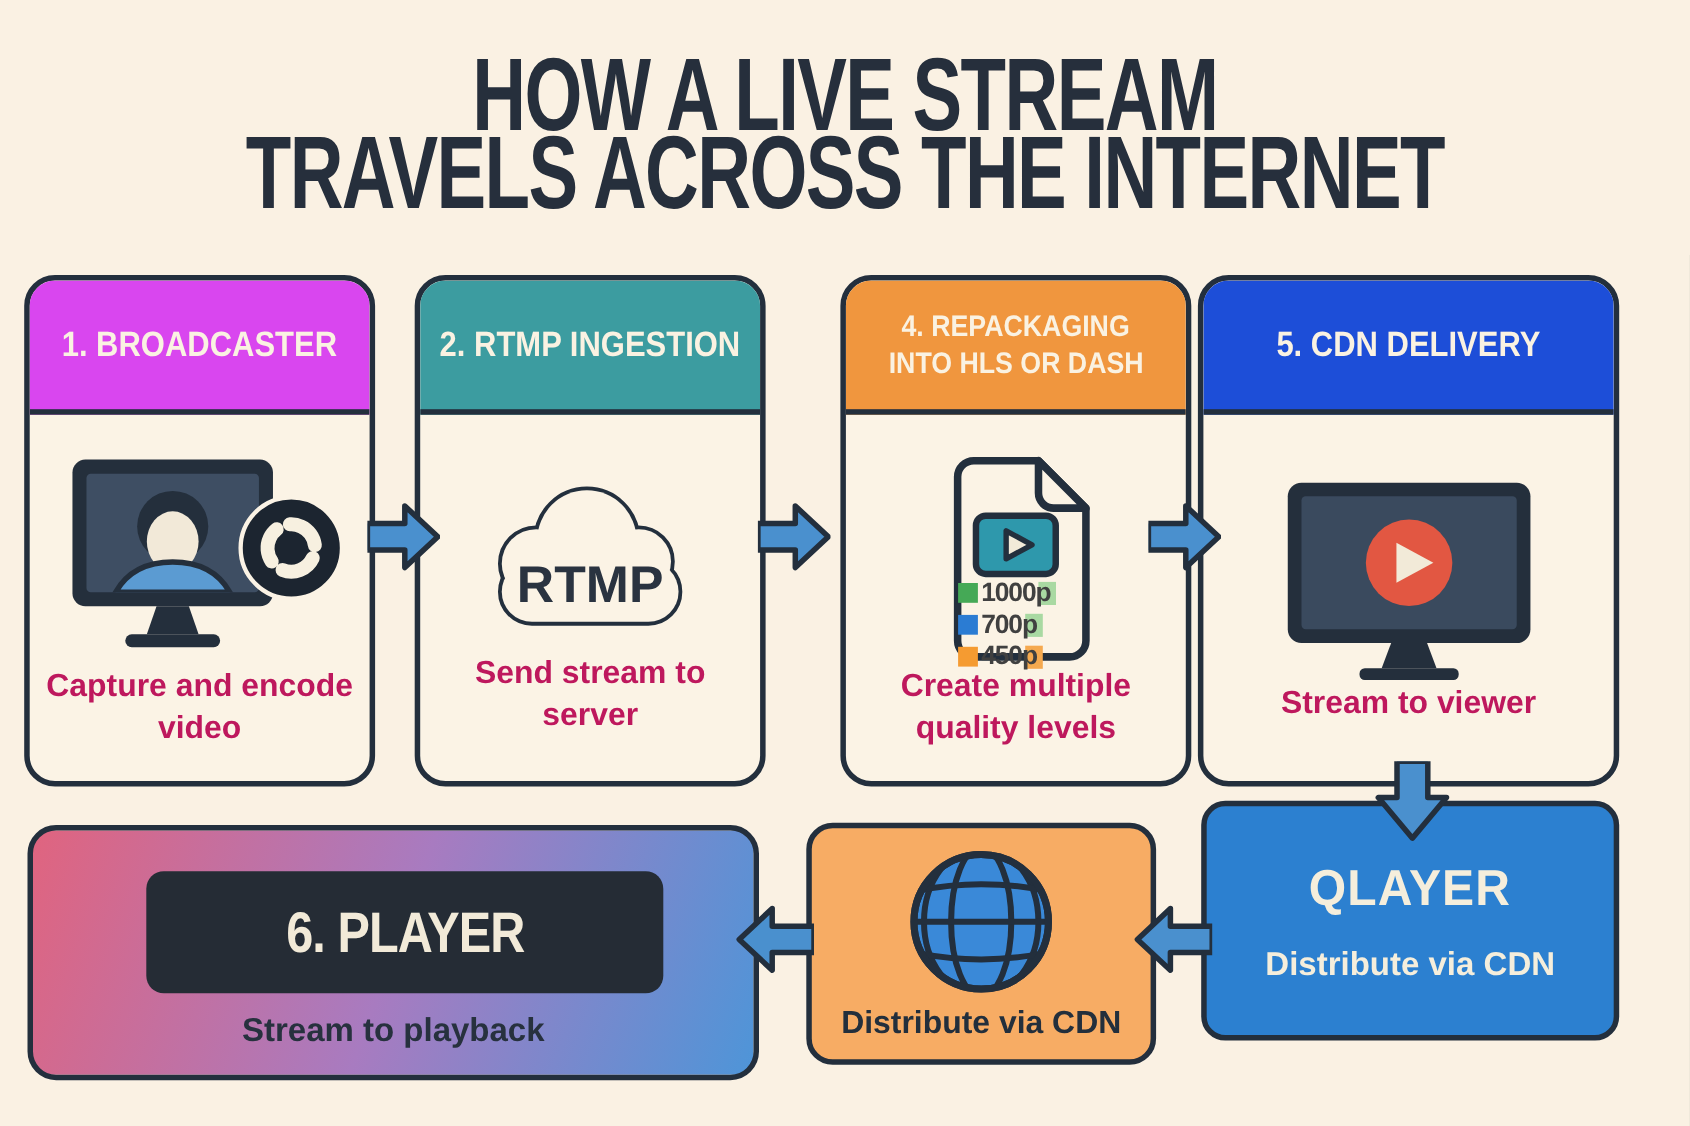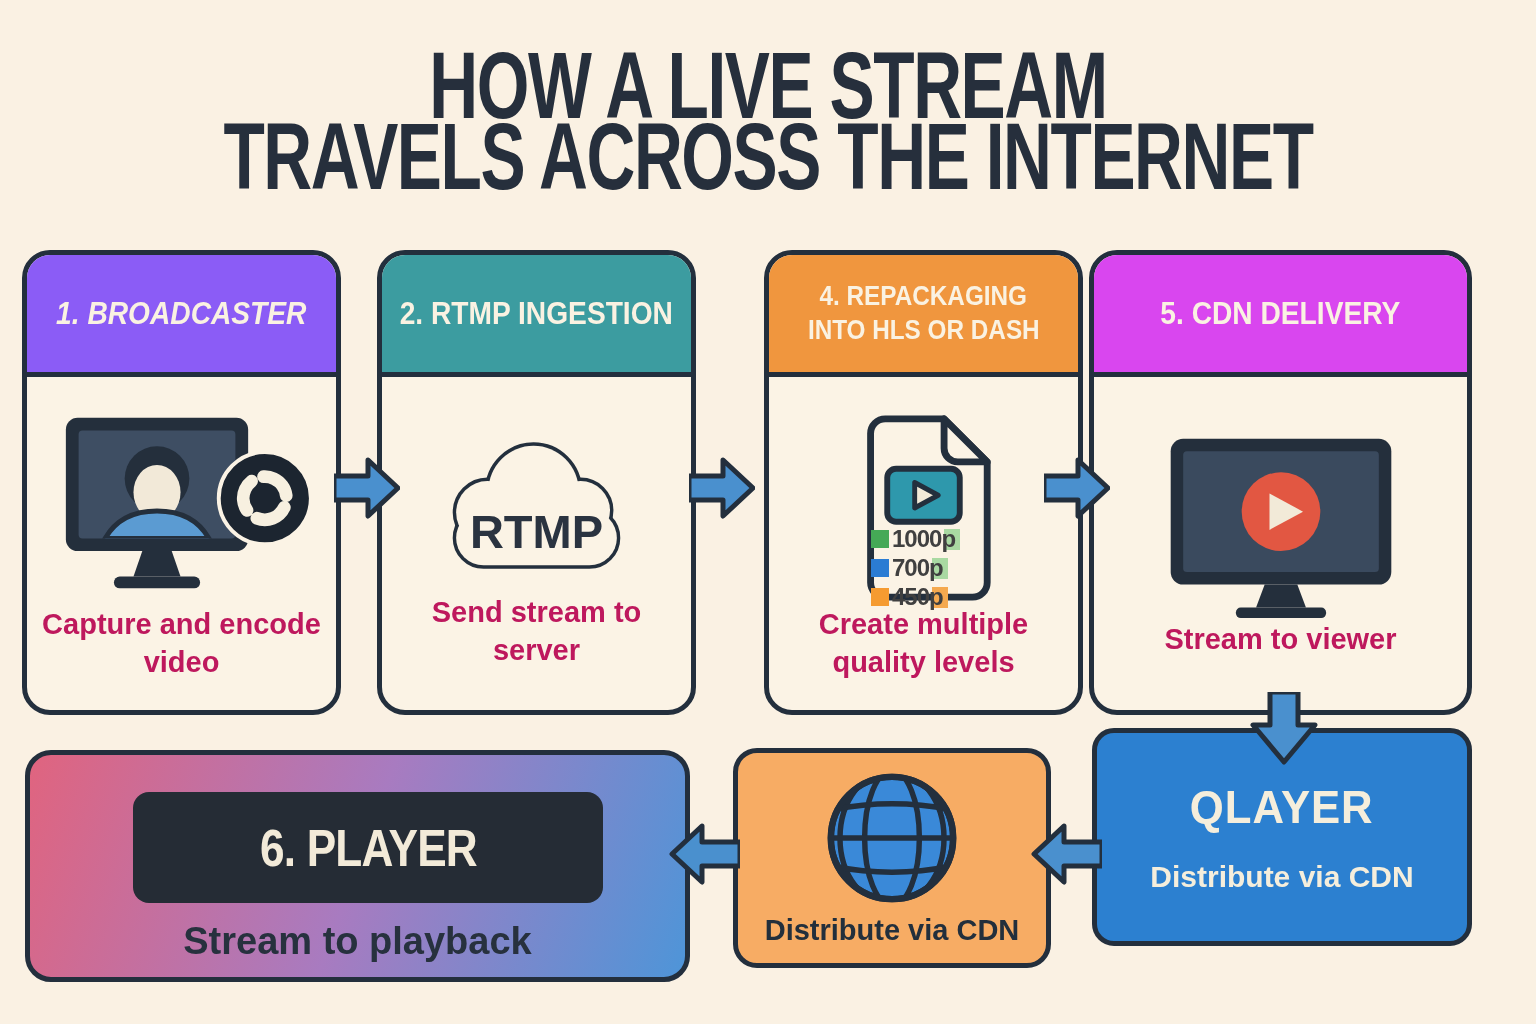--- a/index.html
+++ b/index.html
@@ -38,21 +38,21 @@
   .q-label{font-size:24px;font-weight:800;color:#404040;letter-spacing:-1px;position:relative;z-index:1;line-height:1;}
   .q-hl{width:16px;height:21px;margin-left:-11px;position:relative;z-index:0;}
   
   .player-card{position:absolute;left:25px;top:750px;width:665px;height:232px;box-sizing:border-box;
     border:5px solid #232F3D;border-radius:26px;
     background:linear-gradient(110deg,#E0647F 0%,#A87BC0 50%,#4E95D8 100%);}
   .player-box{position:absolute;left:103px;top:37px;width:470px;height:111px;background:#252C35;
     border-radius:16px;display:flex;align-items:center;justify-content:center;}
   .player-box .txt{color:#F2EAD8;font-size:52px;font-weight:800;transform:scaleX(.85);white-space:nowrap;letter-spacing:-1px;}
   .player-caption{position:absolute;left:0;right:0;top:165px;text-align:center;
-    font-size:38px;font-weight:700;color:#27313E;}
+    font-size:30px;font-weight:700;color:#27313E;}
   .cdn-card{position:absolute;left:733px;top:748px;width:318px;height:220px;box-sizing:border-box;
     background:#F7AC64;border:5px solid #232F3D;border-radius:24px;
     display:flex;flex-direction:column;align-items:center;justify-content:space-between;
     padding:12px 0 16px;}
   .cdn-caption{font-size:29px;font-weight:700;color:#232F3C;}
   .distribute-card{position:absolute;left:1092px;top:728px;width:380px;height:218px;box-sizing:border-box;
     background:#2C80D0;border:5px solid #232F3D;border-radius:22px;
     display:flex;flex-direction:column;align-items:center;justify-content:center;gap:26px;}
   .brand{color:#F5EEDC;font-size:46px;font-weight:800;letter-spacing:1px;transform:scaleX(.95);white-space:nowrap;}
   .distribute-caption{color:#F5EEDC;font-size:30px;font-weight:700;}
@@ -61,21 +61,21 @@
 <body>
 
 <div class="stage">
 
   <div class="title">
     <span class="line">HOW A LIVE STREAM</span>
     <span class="line">TRAVELS ACROSS THE INTERNET</span>
   </div>
 
   <div class="step-card" style="left:22px;width:319px;">
-    <div class="step-header" title="1. BROADCASTER" style="background: #8b5cf6; font-style: italic;">
+    <div class="step-header" title="1. BROADCASTER" style="background: #d946ef;">
       <span class="h1line">1. BROADCASTER</span>
     </div>
     <div class="step-body">
       <svg width="260" height="196" viewBox="0 0 265 200">
         <defs>
             <clipPath id="scr1">
               <rect x="27" y="21" width="160" height="110" rx="4"></rect>
             </clipPath>
           </defs>
         <rect x="14" y="8" width="186" height="136" rx="12" fill="#242F3C"></rect>
@@ -150,21 +150,21 @@
             <span class="q-label">450p</span>
             <span class="q-hl" style="background: rgb(245, 169, 79);"></span>
           </div>
         </div>
       </div>
       <div class="caption">Create multiple quality levels</div>
     </div>
   </div>
 
   <div class="step-card wide" style="left:1089px;width:383px;">
-    <div class="step-header" style="background: #d946ef;">
+    <div class="step-header" style="background: #1d4ed8;">
       <span class="h1line">5. CDN DELIVERY</span>
     </div>
     <div class="step-body">
       <svg width="240" height="188" viewBox="0 0 250 196">
         <rect x="10" y="6" width="230" height="152" rx="13" fill="#242F3C"></rect>
         <rect x="23" y="19" width="204" height="126" rx="4" fill="#3A4A5E"></rect>
         <circle cx="125" cy="82" r="41" fill="#E25742"></circle>
         <path d="M113 63 L113 101 L148 82 Z" fill="#F2EAD8"></path>
         <path d="M108 158 h34 l9 24 h-52 z" fill="#242F3C"></path>
         <rect x="78" y="182" width="94" height="11" rx="5" fill="#242F3C"></rect>

